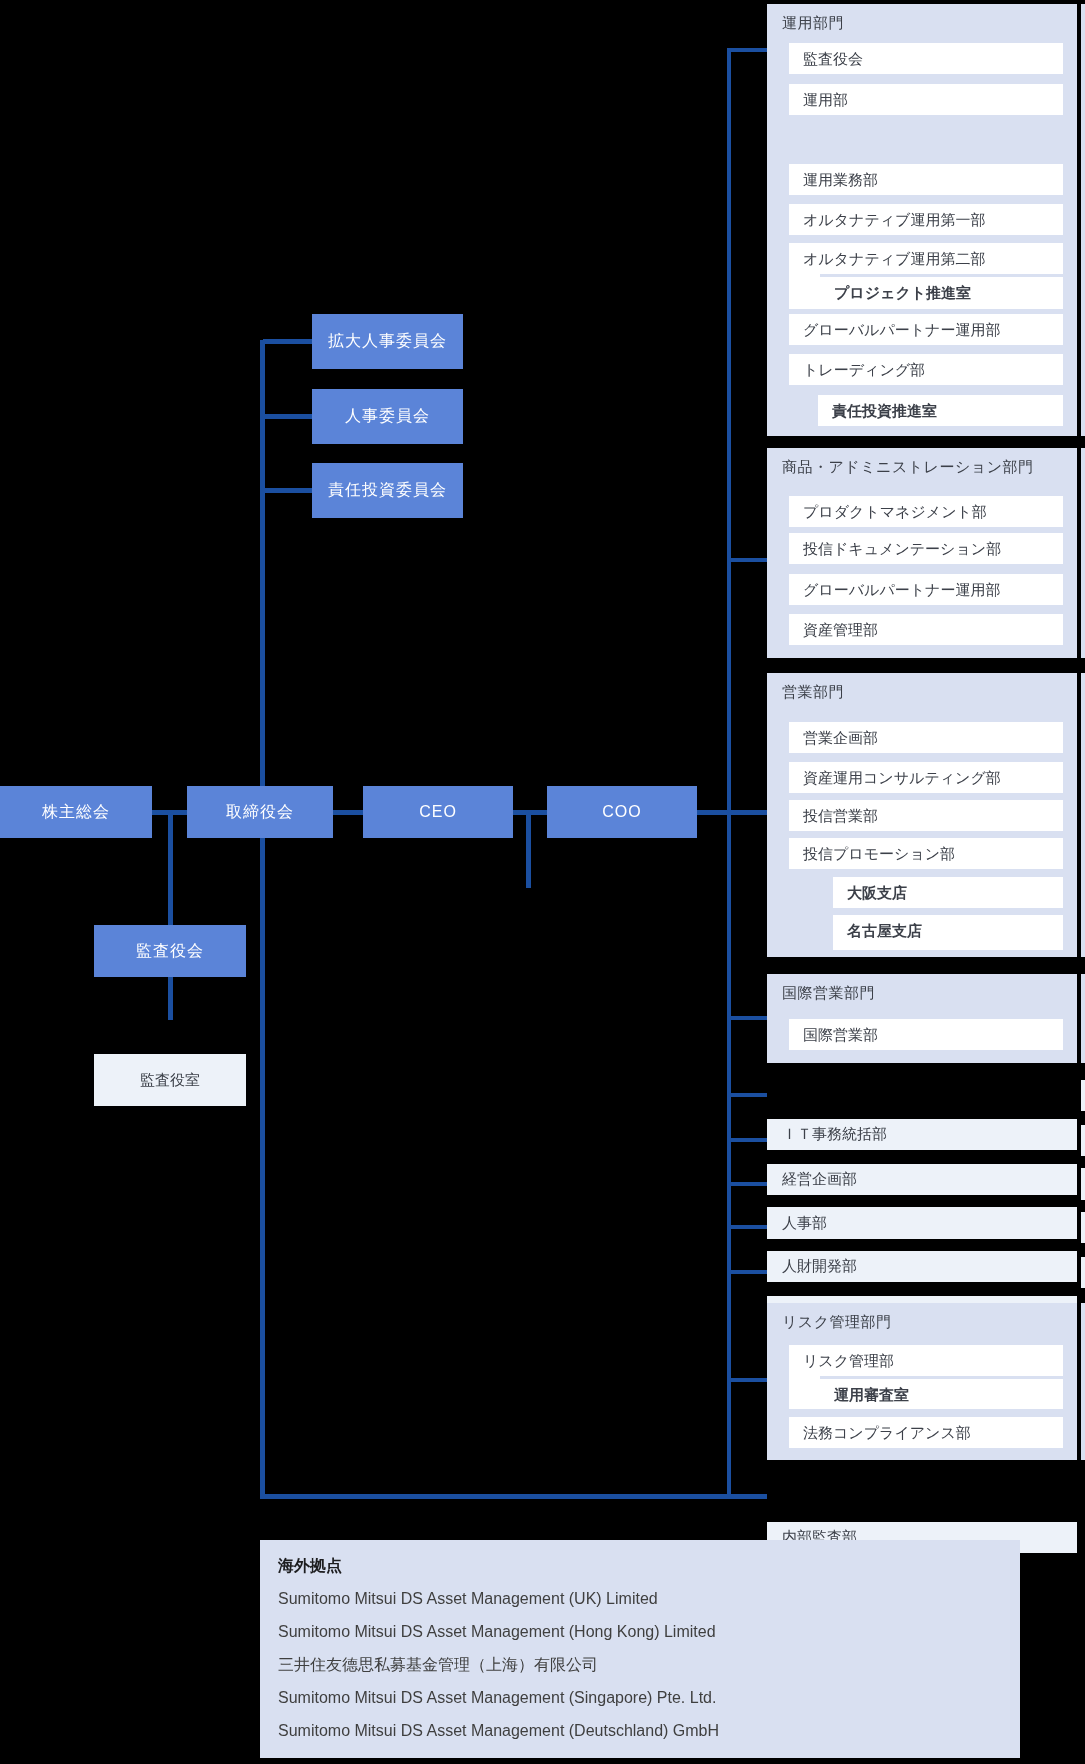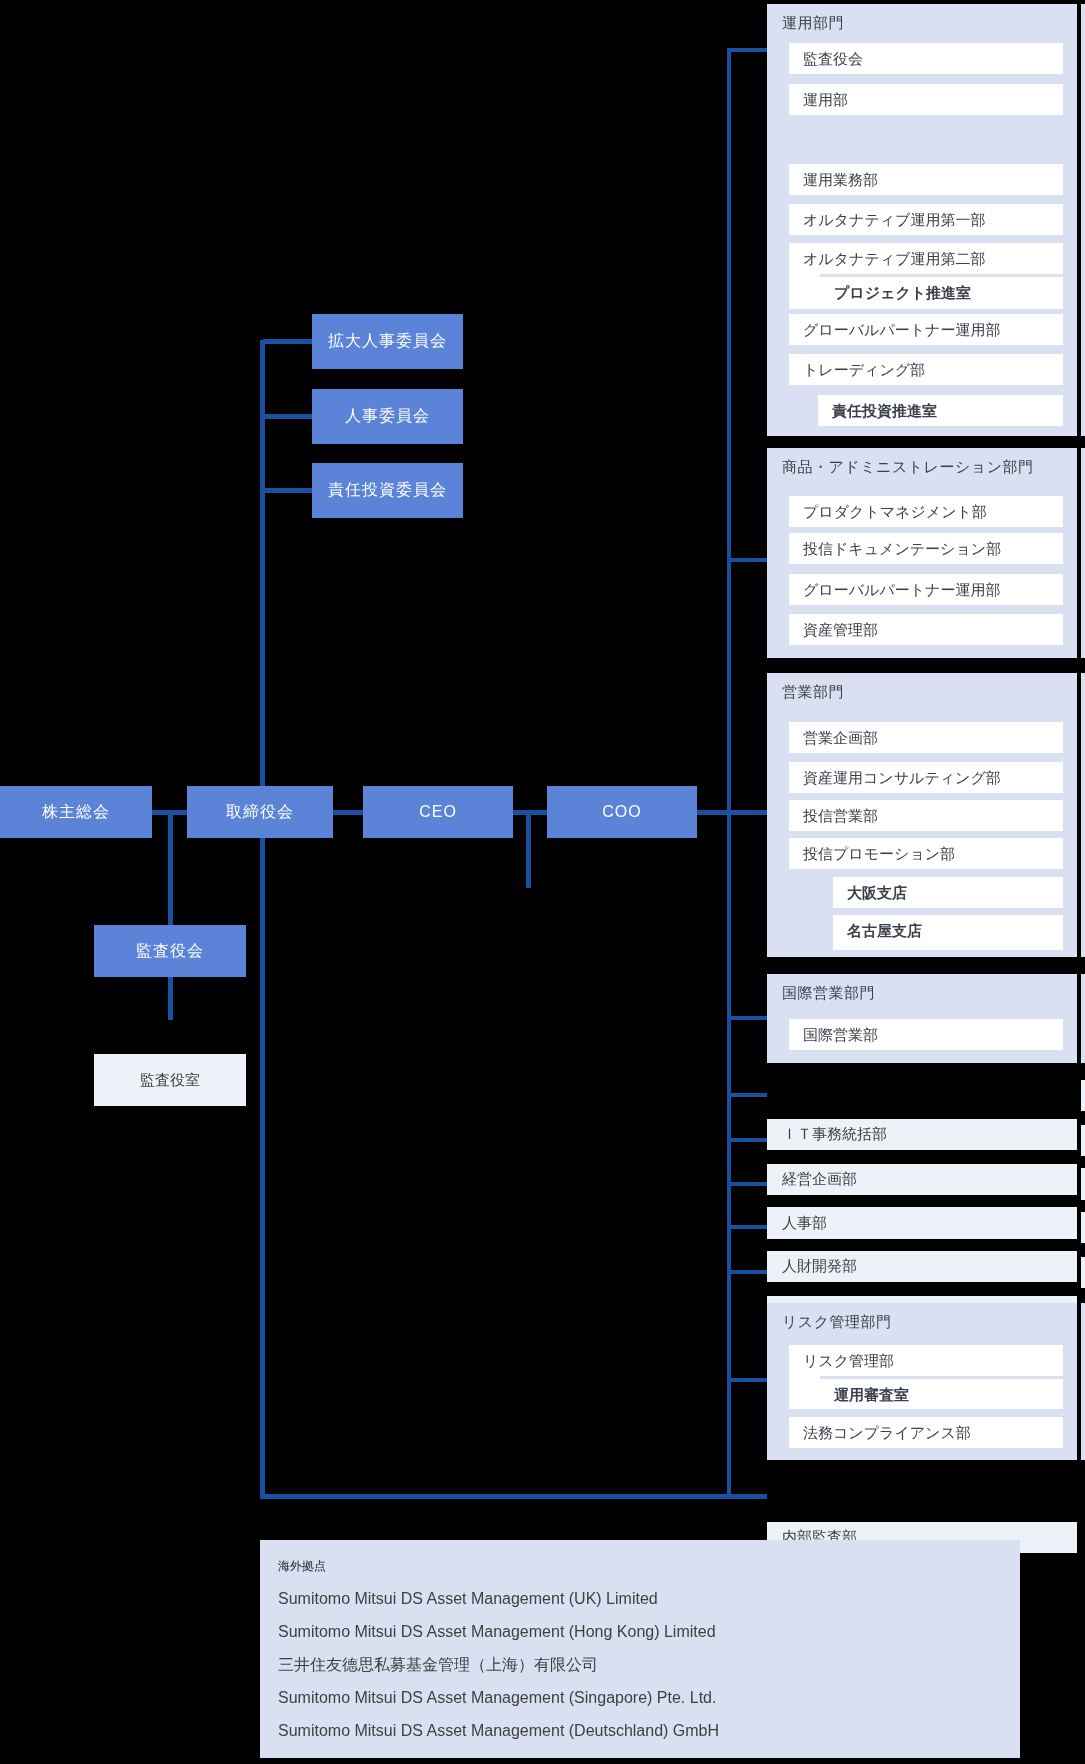--- a/index.html
+++ b/index.html
@@ -30,21 +30,21 @@
   }
   .gapstrip{position:absolute;background:#d9e0f1;z-index:4;}
   .nested{z-index:5;font-weight:bold;}
   .sliver{position:absolute;left:1081px;width:4px;z-index:2;}
   .sliver.sec{background:#d9e0f1;}
   .sliver.lt{background:#edf2f9;}
   #overseas{
     position:absolute;left:260px;top:1540px;width:760px;height:218px;
     background:#d9e0f1;z-index:2;box-sizing:border-box;padding:14px 0 0 18px;color:#3f3f3f;
   }
-  #overseas .ttl{font-size:12px;font-weight:normal;color:#1d1d1f;margin-bottom:4px;line-height:24px;}
+  #overseas .ttl{font-size:16px;font-weight:bold;color:#1d1d1f;margin-bottom:4px;line-height:24px;}
   #overseas .co{font-size:16px;line-height:33px;white-space:nowrap;}
 </style>
 </head>
 <body>
 
 <div id="canvas">
 
   <div class="line" style="left:152px;top:810px;width:35px;height:5px"></div>
   <div class="line" style="left:333px;top:810px;width:30px;height:5px"></div>
   <div class="line" style="left:513px;top:810px;width:34px;height:5px"></div>

